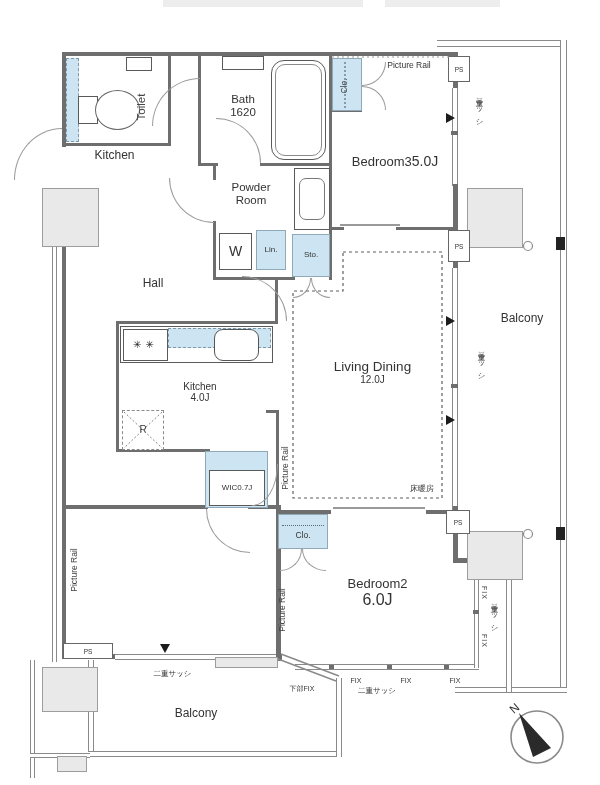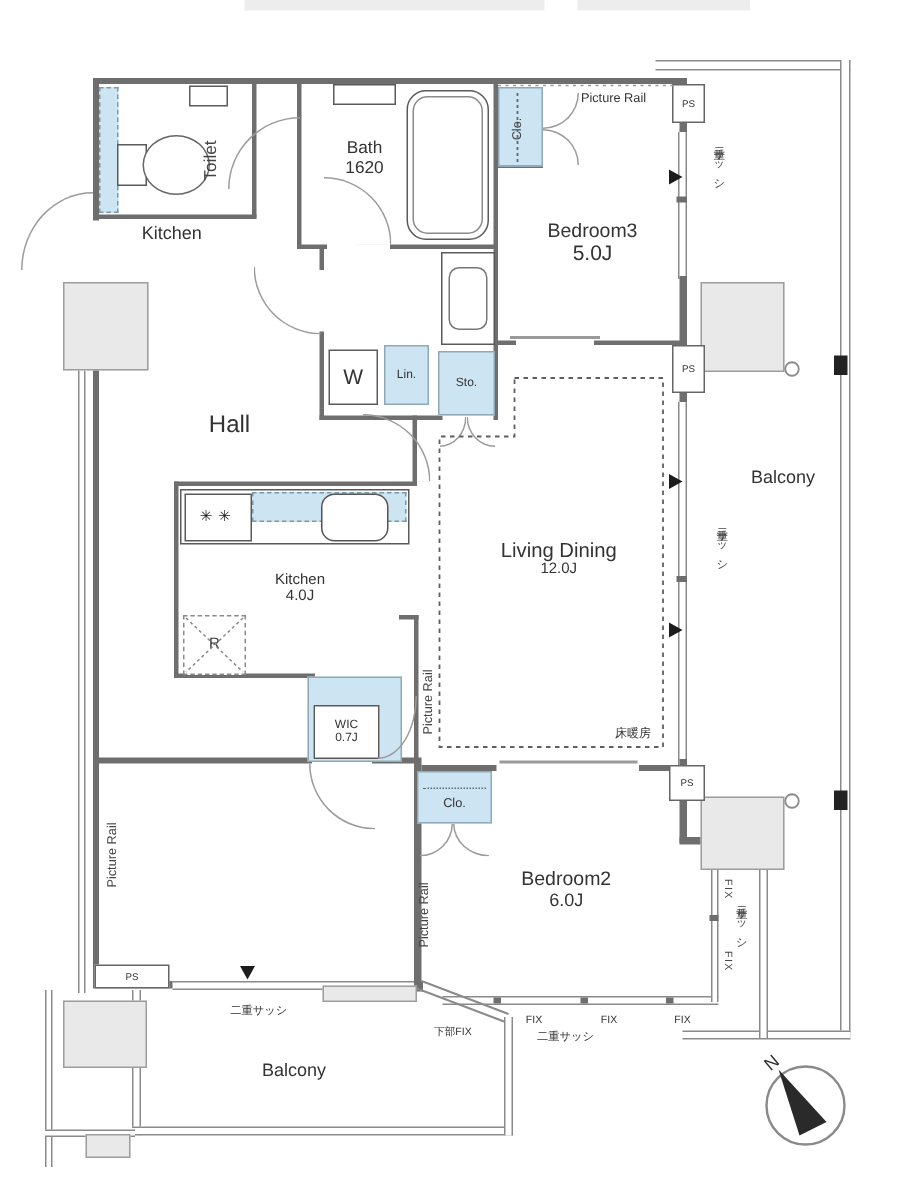--- a/index.html
+++ b/index.html
@@ -135,21 +135,21 @@
   <div class="abs box" style="left:120px;top:326px;width:153px;height:37px;border-width:1.4px"></div>
   <div class="abs bdash" style="left:168px;top:328px;width:103px;height:20px"></div>
   <div class="abs box lbl" style="left:123px;top:329px;width:45px;height:32px;border-width:1.2px;font-size:10px;letter-spacing:4px;color:#222">✳✳</div>
   <div class="abs" style="left:214px;top:329px;width:45px;height:32px;border:1.4px solid #555;border-radius:9px;background:#fff"></div>
 
   <div class="abs dash lbl" style="left:122px;top:410px;width:42px;height:40px;font-size:10px">
       <span>R</span>
     </div>
 
   <div class="abs blue" style="left:205px;top:451px;width:63px;height:57px"></div>
-  <div class="abs box lbl" style="left:209px;top:470px;width:44px;height:36px;border-width:1.2px;font-size:8px;flex-direction:column">
+  <div class="abs box lbl" style="left:209px;top:470px;width:56px;height:36px;border-width:1.2px;font-size:8px;">
     <span>WIC</span>
     <span>0.7J</span>
   </div>
 
   <div class="abs blue" style="left:278px;top:514px;width:50px;height:35px">
     <div style="position:absolute;left:3px;right:3px;top:10px;border-top:1.3px dotted #556b7a"></div>
   </div>
   <div class="abs lbl" style="left:278px;top:526px;width:50px;height:20px;font-size:8.5px">Clo.</div>
 
   <div class="abs arc tl" style="left:14px;top:128px;width:48px;height:52px"></div>
@@ -194,41 +194,45 @@
     <circle cx="528" cy="534" r="4.5" fill="#fff" stroke="#8a8a8a" stroke-width="1.2"></circle>
     <g>
       <circle cx="537" cy="737" r="26" fill="#fff" stroke="#8a8a8a" stroke-width="1.6"></circle>
       <polygon points="519,713 551,748 533,757" fill="#2a2a2a"></polygon>
       <text x="510" y="712" font-size="12" fill="#333" transform="rotate(-40 515 708)" font-family="Liberation Sans, sans-serif" id="north-text">N</text>
     </g>
   </svg>
 
   <div class="vl lbl" style="left:135px;top:133px;width:52px;font-size:11.5px">Toilet</div>
   <div class="abs lbl" style="left:72px;top:148px;width:85px;height:16px;font-size:12px">Kitchen</div>
-  <div class="abs lbl" style="left:118px;top:276px;width:70px;height:16px;font-size:16px">Hall</div>
+  <div class="abs lbl" style="left:118px;top:276px;width:70px;height:16px;font-size:12px">Hall</div>
   <div class="abs lbl" style="left:208px;top:90px;width:70px;height:32px;font-size:11.5px;flex-direction:column">
     <span>Bath</span>
     <span>1620</span>
   </div>
-  <div class="abs lbl" style="left:345px;top:140px;width:100px;height:44px;font-size:13px;flex-direction:column">
+  <div class="abs lbl" style="left:216px;top:178px;width:70px;height:32px;font-size:11.5px;flex-direction:column">
+    <span>Powder</span>
+    <span>Room</span>
+  </div>
+  <div class="abs lbl" style="left:345px;top:140px;width:100px;height:44px;font-size:13px;flex-direction:row">
     <span>Bedroom3</span>
     <span style="font-size:14px">5.0J</span>
   </div>
   <div class="abs lbl" style="left:305px;top:348px;width:135px;height:48px;font-size:13.5px;flex-direction:column">
     <span>Living Dining</span>
     <span style="font-size:10px">12.0J</span>
   </div>
   <div class="abs lbl" style="left:400px;top:483px;width:44px;height:12px;font-size:8px">床暖房</div>
   <div class="abs lbl" style="left:160px;top:378px;width:80px;height:28px;font-size:10px;flex-direction:column">
     <span>Kitchen</span>
     <span>4.0J</span>
   </div>
   <div class="abs lbl" style="left:325px;top:570px;width:105px;height:46px;font-size:13px;flex-direction:column">
     <span>Bedroom2</span>
-    <span style="font-size:12px">6.0J</span>
+    <span style="font-size:16px">6.0J</span>
   </div>
   <div class="abs lbl" style="left:488px;top:311px;width:68px;height:16px;font-size:12px">Balcony</div>
   <div class="abs lbl" style="left:160px;top:706px;width:72px;height:16px;font-size:12px">Balcony</div>
 
   <div class="abs lbl" style="left:374px;top:60px;width:70px;height:12px;font-size:8.5px">Picture Rail</div>
   <div class="vl lbl" style="left:281px;top:507px;width:78px;font-size:8.5px">Picture Rail</div>
   <div class="vl lbl" style="left:70px;top:630px;width:120px;font-size:8.5px">Picture Rail</div>
   <div class="vl lbl" style="left:278px;top:644px;width:68px;font-size:8.5px">Picture Rail</div>
 
   <div class="abs jv" style="left:474px;top:92px;font-size:7.5px">二重サッシ</div>

